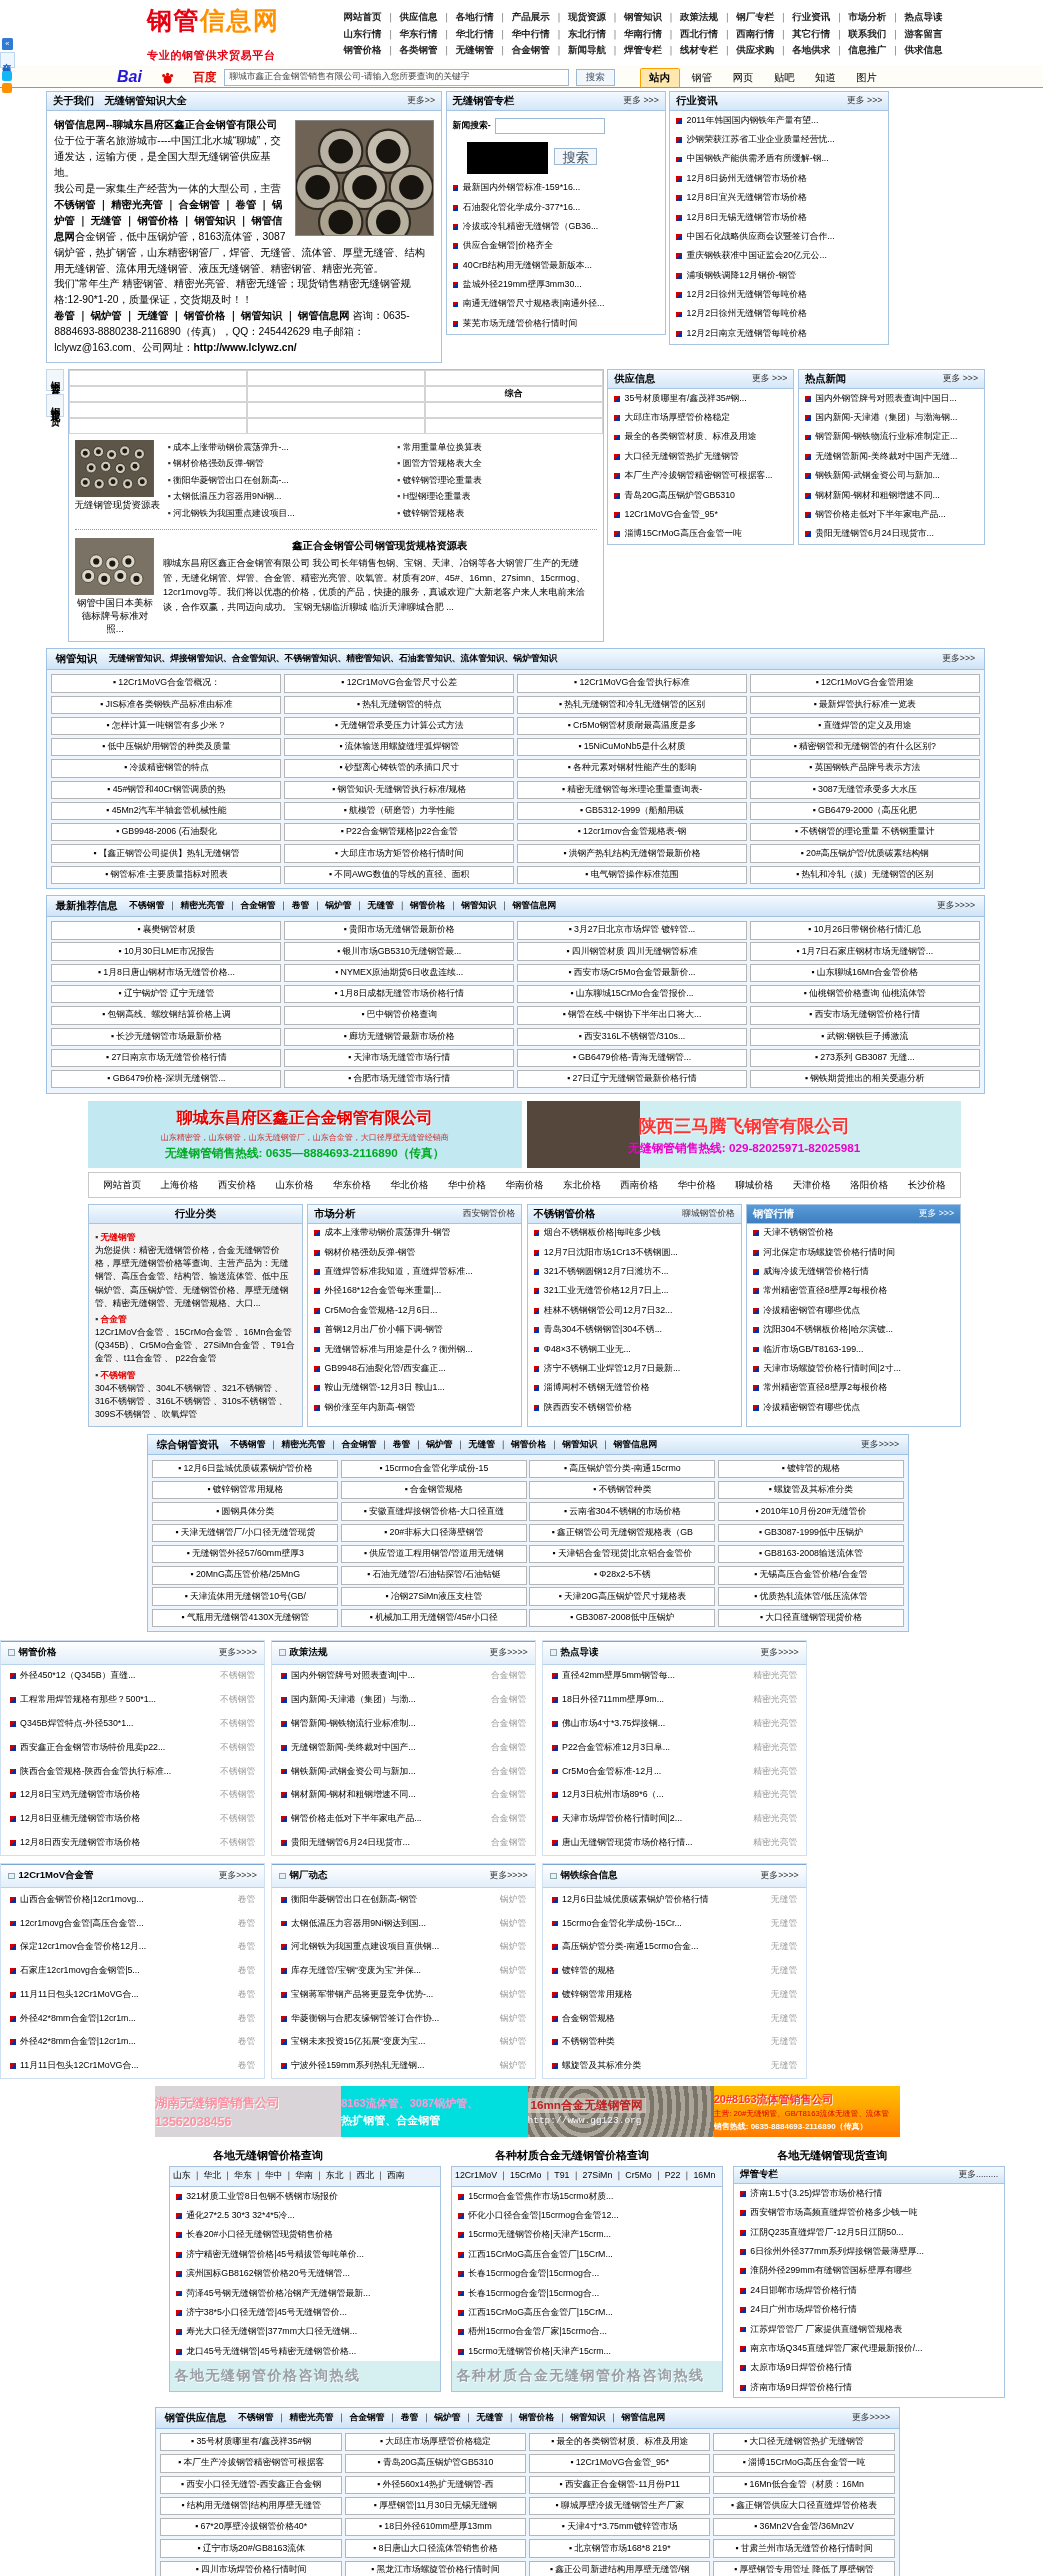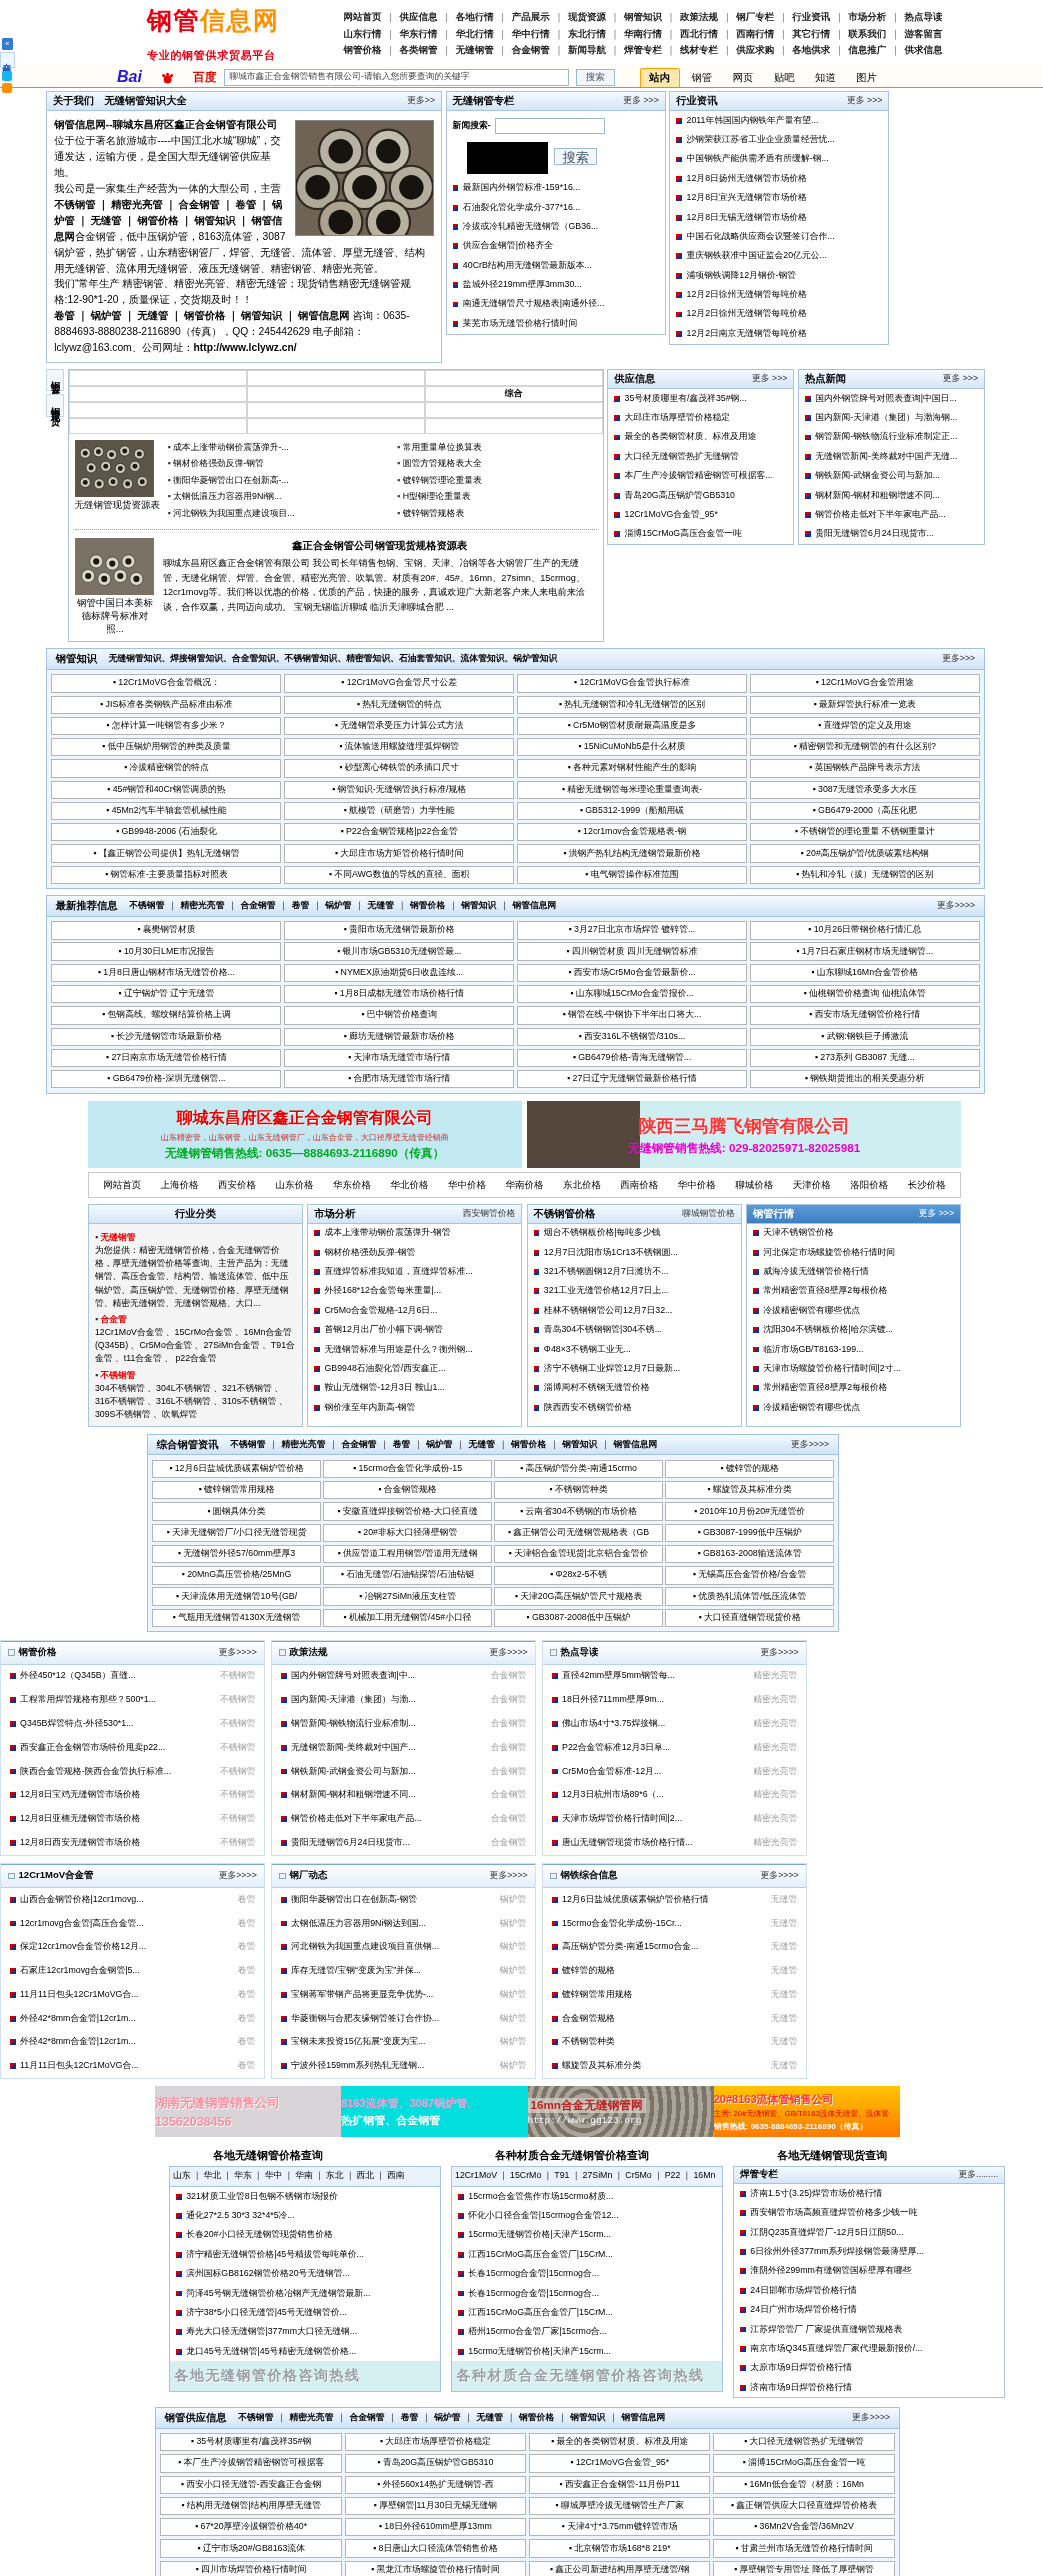--- a/index.html
+++ b/index.html
@@ -890,21 +890,21 @@
         </div>
 
       <div class="li">
           <span class="arr"></span>
           <span>冷拔精密钢管有哪些优点</span>
         </div>
     </div>
   </div>
 </div>
 
-<div class="gsec" style="margin:7.3px 0 0 147px;width:692px">
+<div class="gsec" style="margin:7.3px 0 0 147px;width:762px">
   <div class="ghd">
       <b>综合钢管资讯</b>
     <ul class="gtabs">
         <li>不锈钢管</li>
         <li>精密光亮管</li>
         <li>合金钢管</li>
         <li>卷管</li>
         <li>锅炉管</li>
         <li>无缝管</li>
         <li>钢管价格</li>

